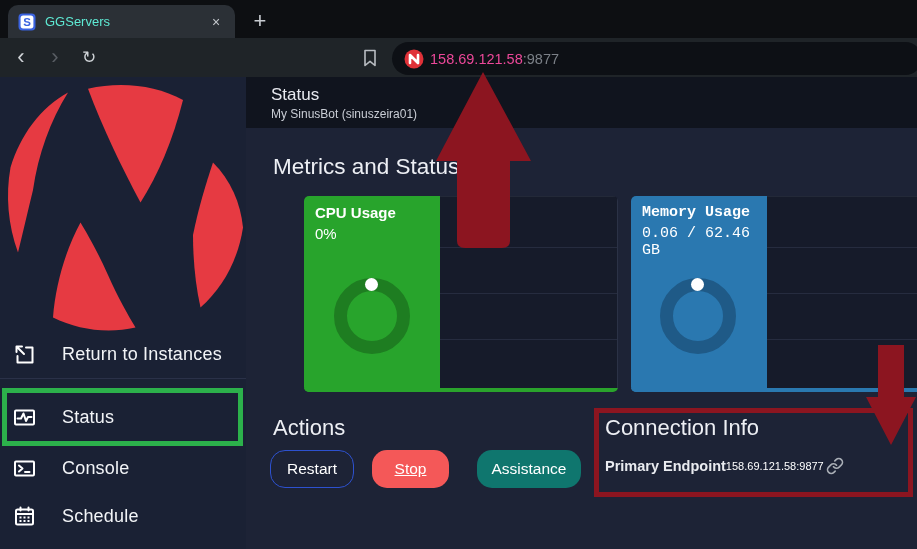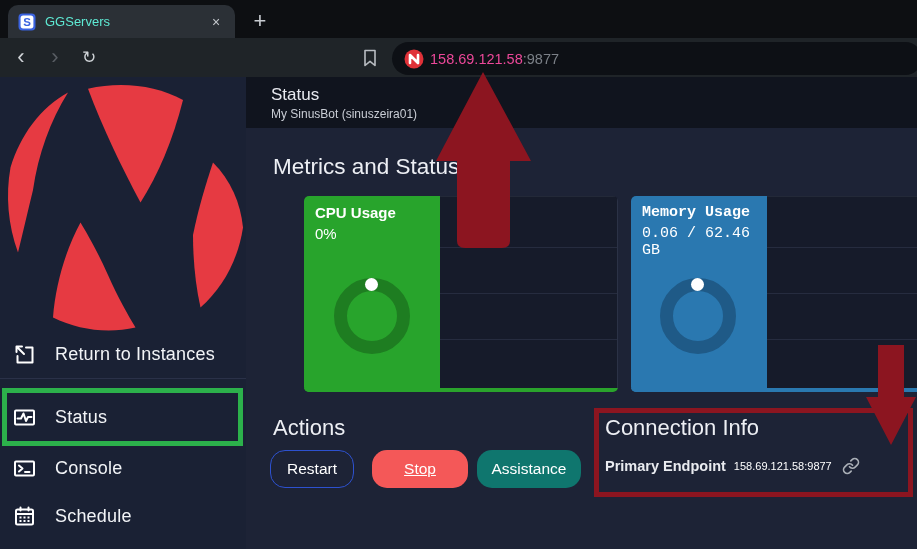--- a/index.html
+++ b/index.html
@@ -28,21 +28,21 @@
   .bookmark-btn { position:absolute; left:360px; top:48px; width:20px; height:20px; }
   .url-bar { position:absolute; left:392px; top:42px; width:530px; height:33px; background:#0d1015;
              border-radius:17px; display:flex; align-items:center; padding-left:12px; }
   .url-favicon { width:20px; height:20px; flex:0 0 20px; }
   .url-text { margin-left:6px; font-size:14.5px; color:#ec4899; white-space:nowrap; }
   .url-port { color:#7b8087; }
   
   .sidebar { position:absolute; left:0; top:77px; width:246px; height:472px; background:#1a2134; }
   .side-logo { position:absolute; left:-2px; top:8px; width:250px; height:250px; }
   .side-item { position:absolute; left:0; width:246px; height:32px; display:flex; align-items:center;
-               padding-left:13px; gap:19px; }
+               padding-left:13px; gap:26px; }
   .side-item .lbl { font-size:18px; color:#f2f4f7; letter-spacing:.2px; white-space:nowrap; }
   .side-icon { width:23px; height:23px; flex:0 0 23px; }
   .side-divider { position:absolute; left:0; top:301px; width:246px; height:1px; background:#2a3148; }
   .anno-green { position:absolute; left:2px; top:311px; width:241px; height:58px;
                 border:5px solid #2cb14b; z-index:30; pointer-events:none; }
   
   .main { position:absolute; left:246px; top:77px; width:671px; height:472px; background:#1d2336; }
   .page-header { position:absolute; left:0; top:0; width:671px; height:51px; background:#10141e; }
   .page-title { position:absolute; left:25px; top:8px; font-size:17px; color:#e7e9ef; font-weight:400; }
   .page-subtitle { position:absolute; left:25px; top:30px; font-size:12px; color:#c9cdd5; }
@@ -68,24 +68,24 @@
   .card-mem .gauge { left:29px; top:82px; border-color:#1f5a87; }
   .gauge-dot { position:absolute; width:13px; height:13px; border-radius:50%; background:#fff; top:82px; }
   .card-cpu .gauge-dot { left:61px; }
   .card-mem .gauge-dot { left:60px; }
   .sub-heading { position:absolute; top:338px; font-size:22px; line-height:26px; font-weight:400; color:#edeff4; }
   .actions-heading { left:27px; }
   .conn-heading { left:359px; }
   .btn { position:absolute; top:373px; height:38px; border-radius:15px; display:flex; align-items:center;
          justify-content:center; font-size:15.5px; color:#fff; }
   .btn-restart { left:24px;  width:84px;  background:transparent; border:1.5px solid #2d51cf; }
-  .btn-stop    { left:126px; width:96px;  background:#f45858;text-decoration:underline; }
+  .btn-stop    { left:126px; width:77px;  background:#f45858;text-decoration:underline; }
   .btn-assist  { left:231px; width:104px; background:#0f766e; }
   .endpoint-row { position:absolute; left:359px; top:378px; height:21px; display:flex;
-                  align-items:center; gap:8px; white-space:nowrap; }
+                  align-items:center; gap:0; white-space:nowrap; }
   .endpoint-label { font-size:14.5px; font-weight:700; color:#e9ebf0; }
   .endpoint-value { font-size:11px; color:#fff; }
   .link-btn { width:18px; height:18px; margin-left:2px; }
   .anno-red-box { position:absolute; left:348px; top:331px; width:319px; height:89px;
                   border:5px solid #8c1520; z-index:40; pointer-events:none; }
   .anno-arrows { position:absolute; left:0; top:0; width:917px; height:549px;
                  z-index:60; pointer-events:none; }
 </style>
 </head>
 <body>

